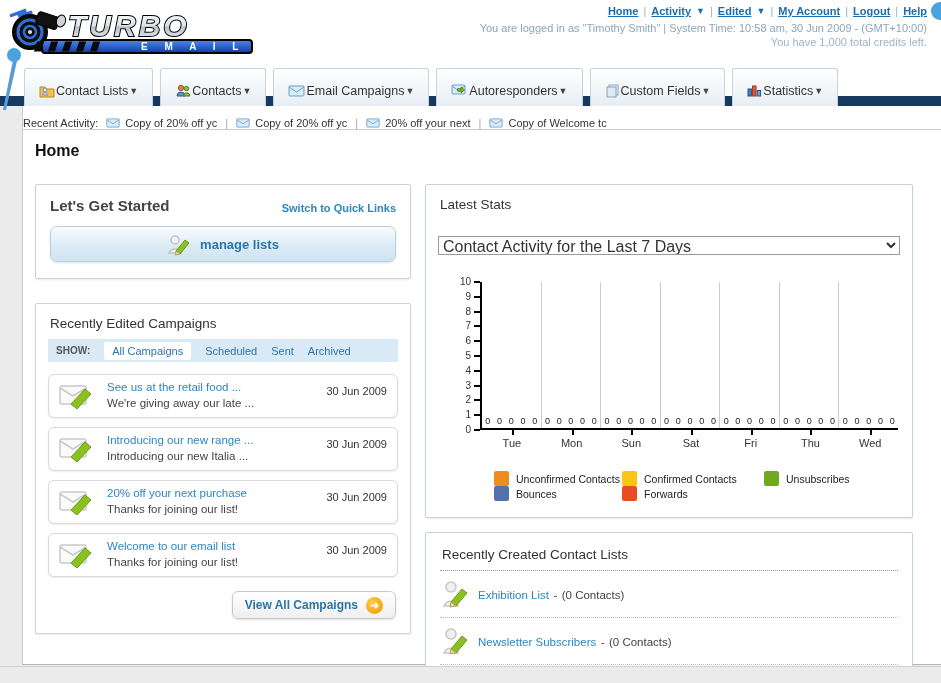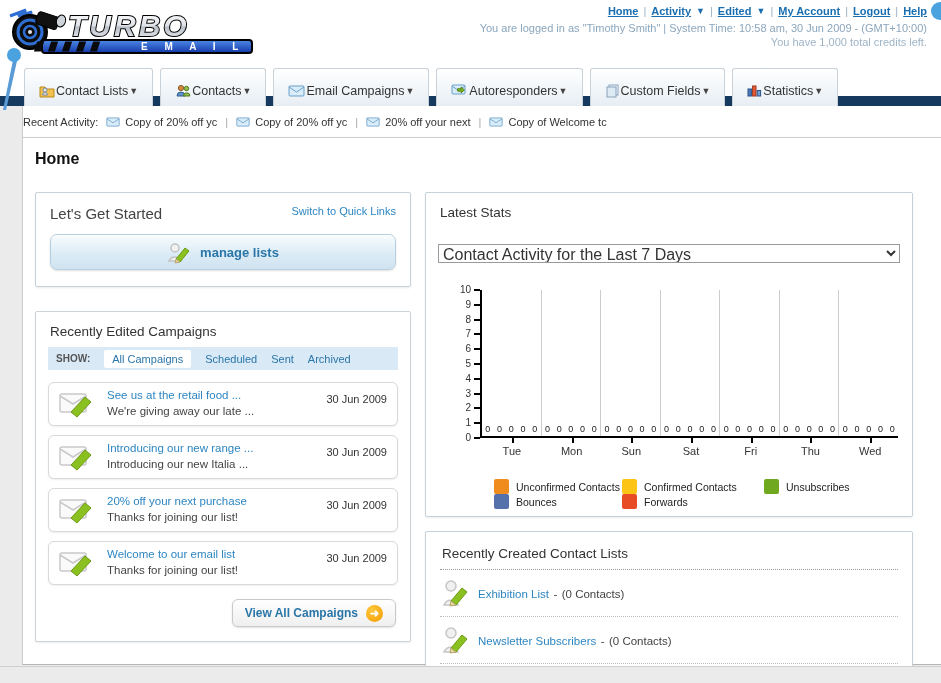--- a/index.html
+++ b/index.html
@@ -38,39 +38,39 @@
     background:linear-gradient(#ffffff,#eef3f7 60%,#e3ebf1);
     padding:0 14px; height:44px;
     font-size:12.5px; color:#333; cursor:pointer; white-space:nowrap;
   }
   .nav-tab .chev { font-size:9px; color:#444; }
   .navy-bar { background:#16395f; height:10px; }
 
   
   .main-wrap { background:#fff; margin-left:22px; border-left:1px solid #ccc;
     border-bottom:1px solid #b5b5b5; height:559px; position:relative; }
-  .recent-bar { display:flex; align-items:center; gap:8px; height:32px;
+  .recent-bar { display:flex; align-items:flex-end; gap:8px; height:24px;
     border-bottom:1px solid #ccc; font-size:11px; color:#333; }
   .ra-item { display:flex; align-items:center; gap:5px; max-width:118px; overflow:hidden;
     white-space:nowrap; }
   .ra-item a { color:#333; }
   .ra-sep { color:#aaa; }
 
   .page-title { font-size:16px; font-weight:bold; color:#111; margin:12px 0 10px 12px; }
 
   .columns { display:flex; padding:0 0 0 12px; gap:14px; }
   .col-left { width:376px; }
   .col-right { width:488px; }
 
   .panel { background:#fff; border:1px solid #c6d2da; border-radius:2px;
     box-shadow:0 1px 2px rgba(0,0,0,0.08); }
 
   
   .panel-start { padding:12px 14px 16px; margin-top:14px; }
-  .start-head { display:flex; justify-content:space-between; align-items:flex-start; }
+  .start-head { display:flex; justify-content:space-between; align-items:flex-end;font-weight:bold; }
   .start-title { font-size:15px; color:#444; }
   .quick-link { font-size:11px; color:#2e86c1; }
   .start-btns { display:flex; gap:16px; margin-top:12px; }
   .big-btn { flex:1; display:flex; align-items:center; justify-content:center; gap:9px;
     height:36px; border:1px solid #b7cfdf; border-radius:7px;
     background:linear-gradient(#f8fcfe,#dcecf6 55%,#cfe3f0);
     box-shadow:inset 0 1px 0 #fff, 0 1px 2px rgba(0,0,0,0.12);
     font-size:13px; font-weight:bold; color:#2a76a8; cursor:pointer; }
 
   
@@ -93,21 +93,21 @@
   .pill-btn { display:flex; align-items:center; gap:8px; height:28px; padding:0 12px;
     border:1px solid #c9c9c9; border-radius:6px;
     background:linear-gradient(#ffffff,#efefef);
     box-shadow:0 1px 2px rgba(0,0,0,0.12);
     font-size:12px; font-weight:bold; color:#2a76a8; cursor:pointer; }
   .arrow-circle { width:17px; height:17px; border-radius:50%;
     background:radial-gradient(circle at 35% 30%, #ffc83d, #f29b00);
     color:#fff; font-size:11px; line-height:17px; text-align:center; font-weight:bold; }
 
   
-  .panel-stats { margin-top:14px; padding:10px 12px 3px; }
+  .panel-stats { margin-top:14px; padding:10px 12px 12px; }
   .stats-select { width:100%; height:19px; font-size:16px; color:#333;
     border:1px solid #9a9a9a; background:#fff; margin-top:16px;
     font-family:"Liberation Sans", sans-serif; }
   .chart-area { margin:26px 0 0 12px; }
   .chart-body { display:flex; }
   .y-axis { position:relative; width:30px; height:148px; }
   .ytick { position:absolute; right:0; width:100%; height:0; }
   .ytick .ylab { position:absolute; right:9px; top:-6px; font-size:10px; color:#333; }
   .ytick .ydash { position:absolute; right:0; top:-1px; width:6px; height:2px; background:#000; }
   .plot { position:relative; width:418px; height:148px;

